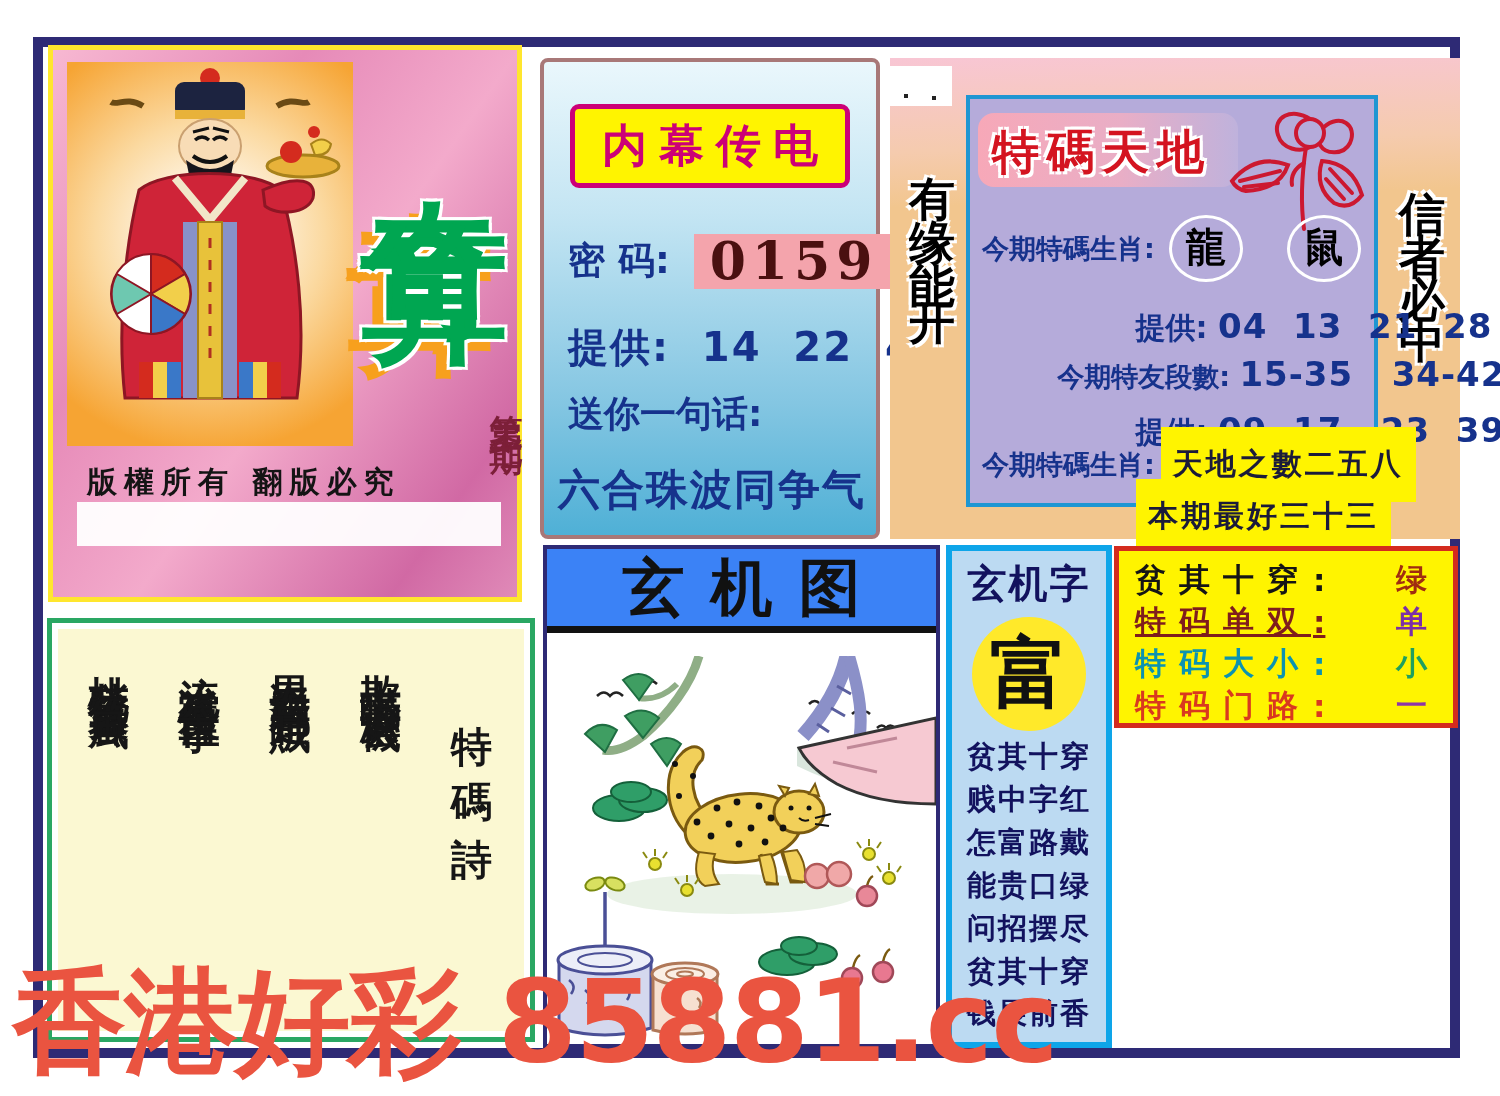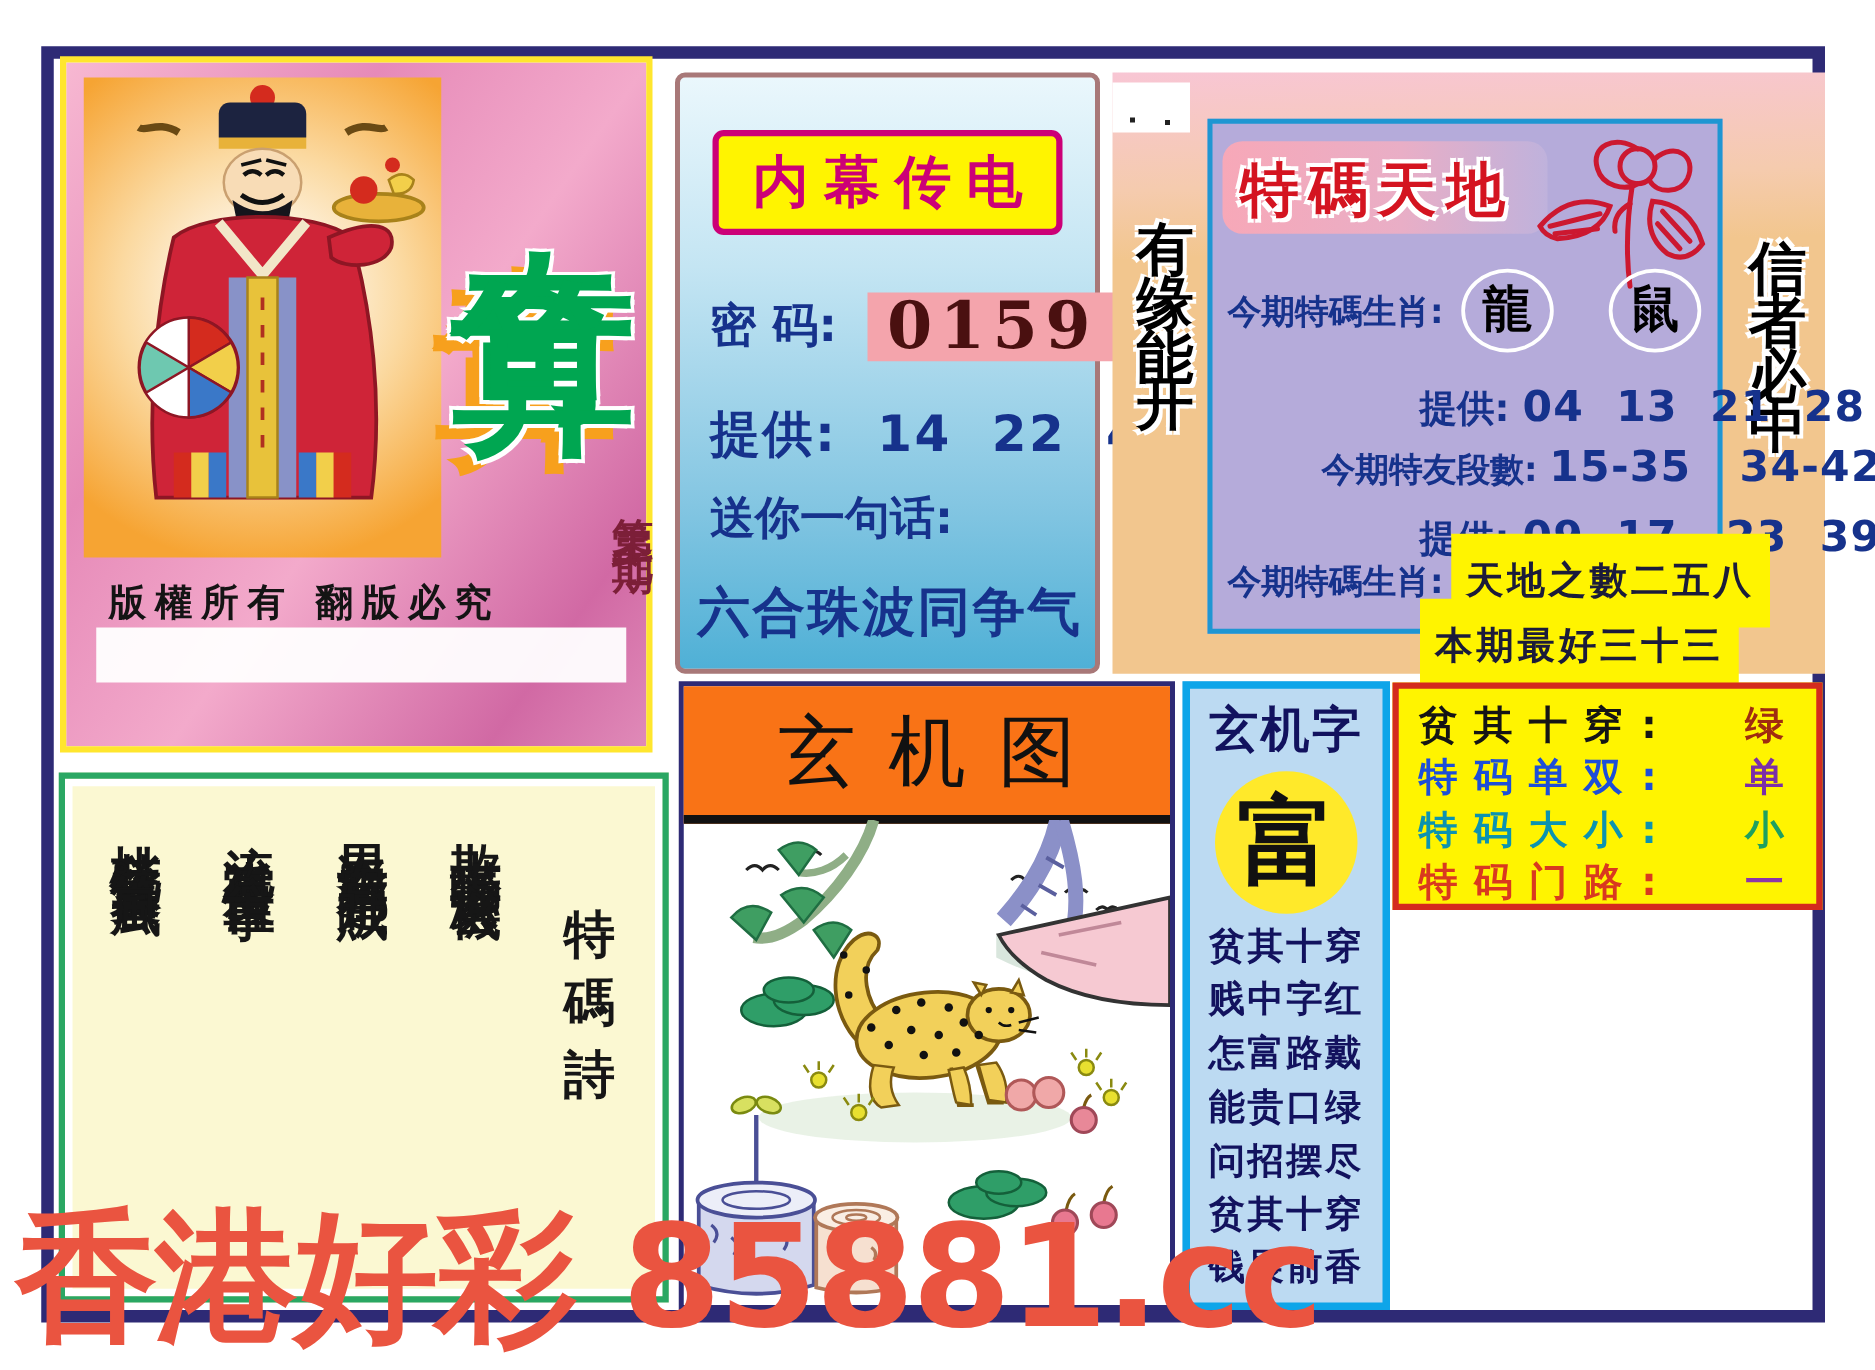--- a/index.html
+++ b/index.html
@@ -78,44 +78,44 @@
   .td-nums2 { top:276px; font-size:30px; padding-left:70px; }
   .td-poemrow { top:328px; font-size:27px; display:flex; align-items:center; }
   .td-chip { display:inline-block; background:#fff400; color:#1b1b3a;
     font-family:"DejaVu Serif","Liberation Serif",serif; font-size:30px; font-weight:bold;
     padding:17px 12px; letter-spacing:3px; margin-left:6px; }
   .td-chip2row { top:380px; padding-left:148px; }
 
   
   .panel-xuanjitu { position:absolute; left:543px; top:545px; width:397px; height:503px;
     border:4px solid #2e2a75; background:#fff; }
-  .xjt-header { height:110px; background:#f97316; border-bottom:7px solid #111;
+  .xjt-header { height:84px; background:#3b82f6; border-bottom:7px solid #111;
     display:flex; align-items:center; justify-content:center;
-    font-size:62px; font-weight:normal; color:#111; letter-spacing:26px; text-indent:26px; }
+    font-size:62px; font-weight:bold; color:#111; letter-spacing:26px; text-indent:26px; }
   .xjt-art { position:absolute; left:0; top:107px; width:389px; height:385px; }
 
   
   .panel-xuanjizi { position:absolute; left:946px; top:545px; width:166px; height:503px;
     border:6px solid #0ea5e9; background:#bcdaf2; text-align:center; }
   .xjz-title { margin-top:6px; font-size:39px; font-weight:bold; color:#12125e; letter-spacing:2px; }
   .xjz-circle { width:114px; height:114px; margin:6px auto 4px; background:#ffe92a;
     border-radius:50%; display:flex; align-items:center; justify-content:center; }
   .xjz-big { font-size:78px; font-weight:bold; color:#111; }
   .xjz-row { font-size:29px; font-weight:bold; color:#12125e; line-height:1.48; letter-spacing:2px; }
 
   
   .panel-info { position:absolute; left:1114px; top:546px; width:344px; height:182px;
     background:#fff400; border:5px solid #d42b1e; padding:8px 16px 6px;
     display:flex; flex-direction:column; justify-content:space-around; }
   .info-row { display:flex; align-items:center; font-size:31px; font-weight:bold; }
   .info-label { letter-spacing:13px; }
   .info-colon { margin-left:2px; }
   .info-value { margin-left:auto; padding-right:10px; }
   .ir1 .info-label, .ir1 .info-colon { color:#151515; } .ir1 .info-value { color:#a02c10; }
-  .ir2 .info-label, .ir2 .info-colon { color:#1d4ed8; } .ir2 .info-value { color:#7b2fa8; }
+  .ir2 .info-label, .ir2 .info-colon { color:#7f1d1d;text-decoration:underline; } .ir2 .info-value { color:#7b2fa8; }
   .ir3 .info-label, .ir3 .info-colon { color:#0c93b0; } .ir3 .info-value { color:#1fa05f; }
   .ir4 .info-label, .ir4 .info-colon { color:#d9391f; } .ir4 .info-value { color:#8d35a8; }
 
   
   .panel-poem { position:absolute; left:47px; top:618px; width:488px; height:424px;
     border:5px solid #2aa763; box-shadow:inset 0 0 0 6px #ffffff; background:#fbf8d2; }
   .poem-wrap { position:absolute; left:30px; top:20px; right:30px; bottom:8px;
     display:flex; flex-direction:row-reverse; justify-content:space-between; }
   .poem-col { writing-mode:vertical-rl; font-family:"DejaVu Serif","Liberation Serif",serif;
     font-size:41px; font-weight:bold; color:#161616; letter-spacing:6px; }

